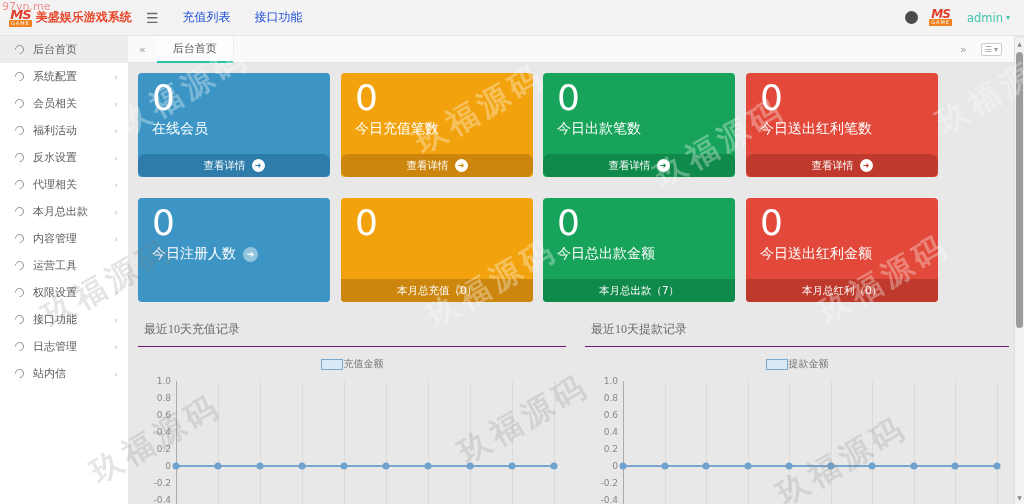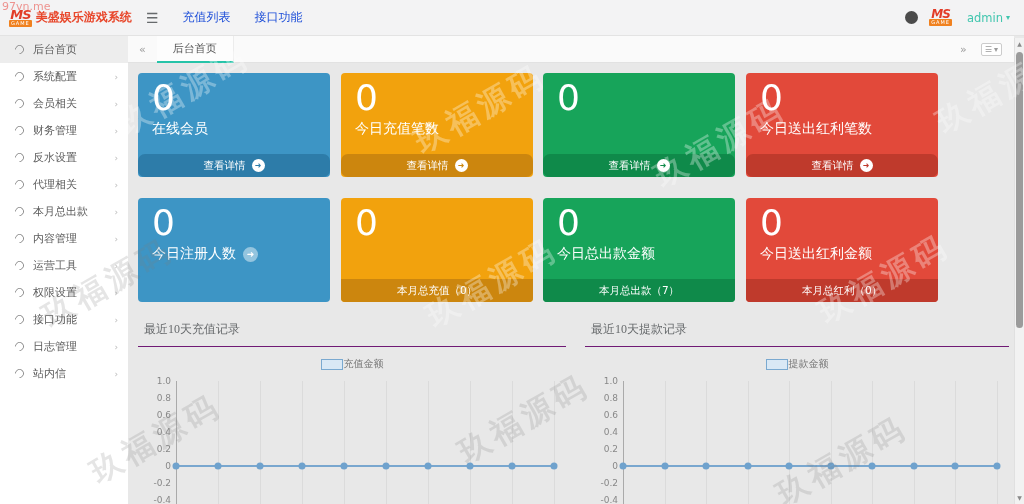--- a/index.html
+++ b/index.html
@@ -114,21 +114,21 @@
     <span class="side-label">系统配置</span>
     <span class="side-caret">›</span>
   </div>
   <div class="side-item">
     <span class="ring"></span>
     <span class="side-label">会员相关</span>
     <span class="side-caret">›</span>
   </div>
   <div class="side-item">
     <span class="ring"></span>
-    <span class="side-label">财务管理</span>
+    <span class="side-label">福利活动</span>
     <span class="side-caret">›</span>
   </div>
   <div class="side-item">
     <span class="ring"></span>
     <span class="side-label">反水设置</span>
     <span class="side-caret">›</span>
   </div>
   <div class="side-item">
     <span class="ring"></span>
     <span class="side-label">代理相关</span>
@@ -198,20 +198,21 @@
   <div class="card c1" style="left:213px;top:10px">
     <div class="card-value">0</div>
     <div class="card-label">今日充值笔数</div>
     <div class="card-footer link f1">
       <span>查看详情</span>
       <span class="arrow-circle ac1">➜</span>
     </div>
   </div>
   <div class="card c2" style="left:415px;top:10px">
     <div class="card-value">0</div>
+    <div class="card-label">今日出款笔数</div>
     <div class="card-footer link f2">
       <span>查看详情</span>
       <span class="arrow-circle ac2">➜</span>
     </div>
   </div>
   <div class="card c3" style="left:618px;top:10px">
     <div class="card-value">0</div>
     <div class="card-label">今日送出红利笔数</div>
     <div class="card-footer link f3">
       <span>查看详情</span>

